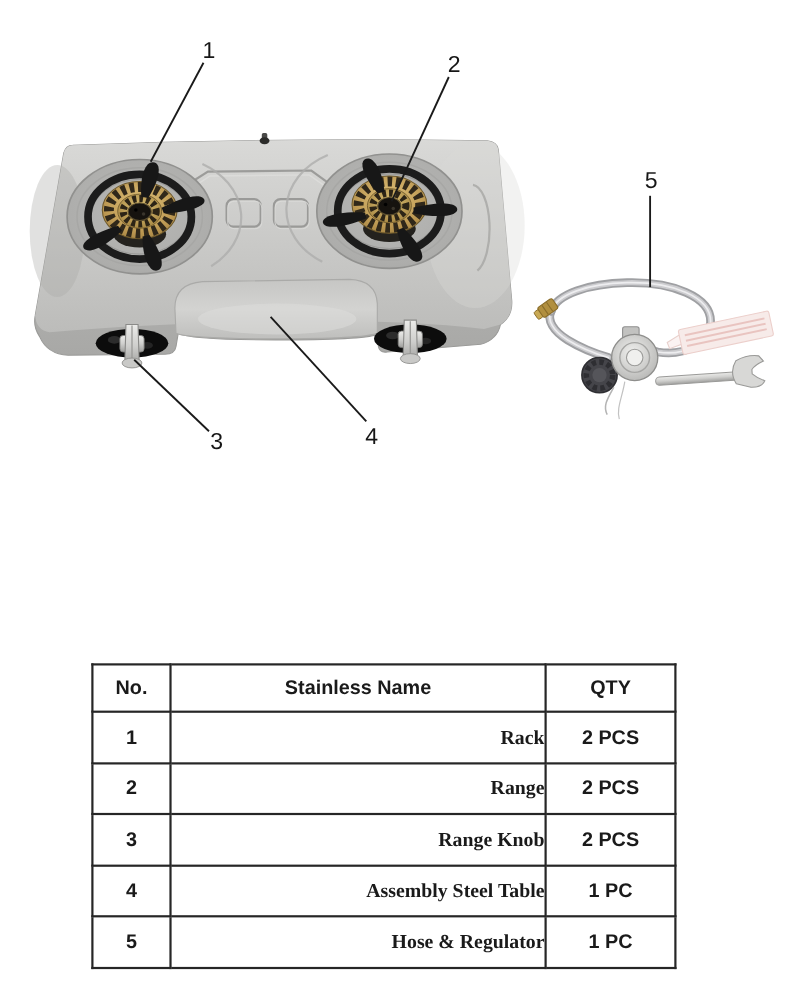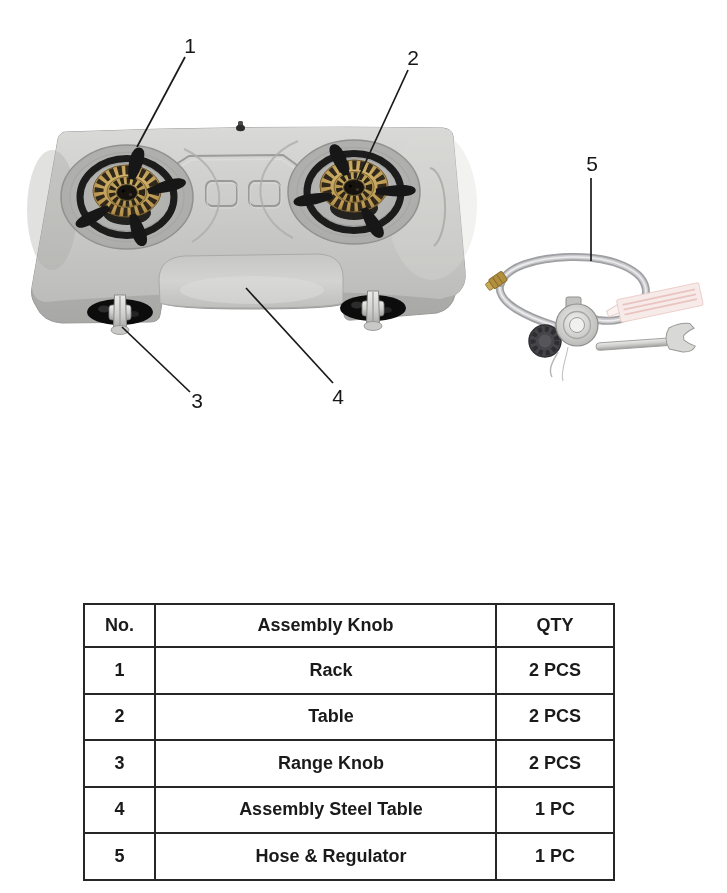--- a/index.html
+++ b/index.html
@@ -18,21 +18,21 @@
     font-family:"Liberation Sans", sans-serif;
   }
   table.parts th, table.parts td {
     border:2px solid #262626;
     font-weight:bold; font-size:18px; color:#1a1a1a;
     text-align:center; vertical-align:middle;
     padding:0; overflow:hidden; white-space:nowrap;margin-top:16px;
   }
   table.parts th { height:41px; }
   table.parts td { height:44.5px; }
-  table.parts td.name { text-align:center; padding-left:11px; }
+  table.parts td.name { text-align:right; padding-left:11px;font-family:Liberation Serif, serif; }
 </style>
 </head>
 <body>
 
 <svg class="diagram" width="727" height="580" viewBox="0 0 727 580">
   <defs>
     <linearGradient id="gTop" x1="0" y1="0" x2="0" y2="1">
       <stop offset="0" stop-color="#d9d9d7"></stop>
       <stop offset="0.55" stop-color="#c9c9c7"></stop>
       <stop offset="1" stop-color="#bcbcba"></stop>
@@ -224,33 +224,33 @@
 
 <table class="parts">
   <colgroup>
     <col style="width:71px">
       <col style="width:341px">
       <col style="width:118px">
   </colgroup>
   <thead>
     <tr>
       <th>No.</th>
-      <th>Assembly Knob</th>
+      <th>Stainless Name</th>
       <th>QTY</th>
     </tr>
   </thead>
   <tbody>
     <tr>
       <td>1</td>
       <td class="name">Rack</td>
       <td>2 PCS</td>
     </tr>
     <tr>
       <td>2</td>
-      <td class="name">Table</td>
+      <td class="name">Range</td>
       <td>2 PCS</td>
     </tr>
     <tr>
       <td>3</td>
       <td class="name">Range Knob</td>
       <td>2 PCS</td>
     </tr>
     <tr>
       <td>4</td>
       <td class="name">Assembly Steel Table</td>

